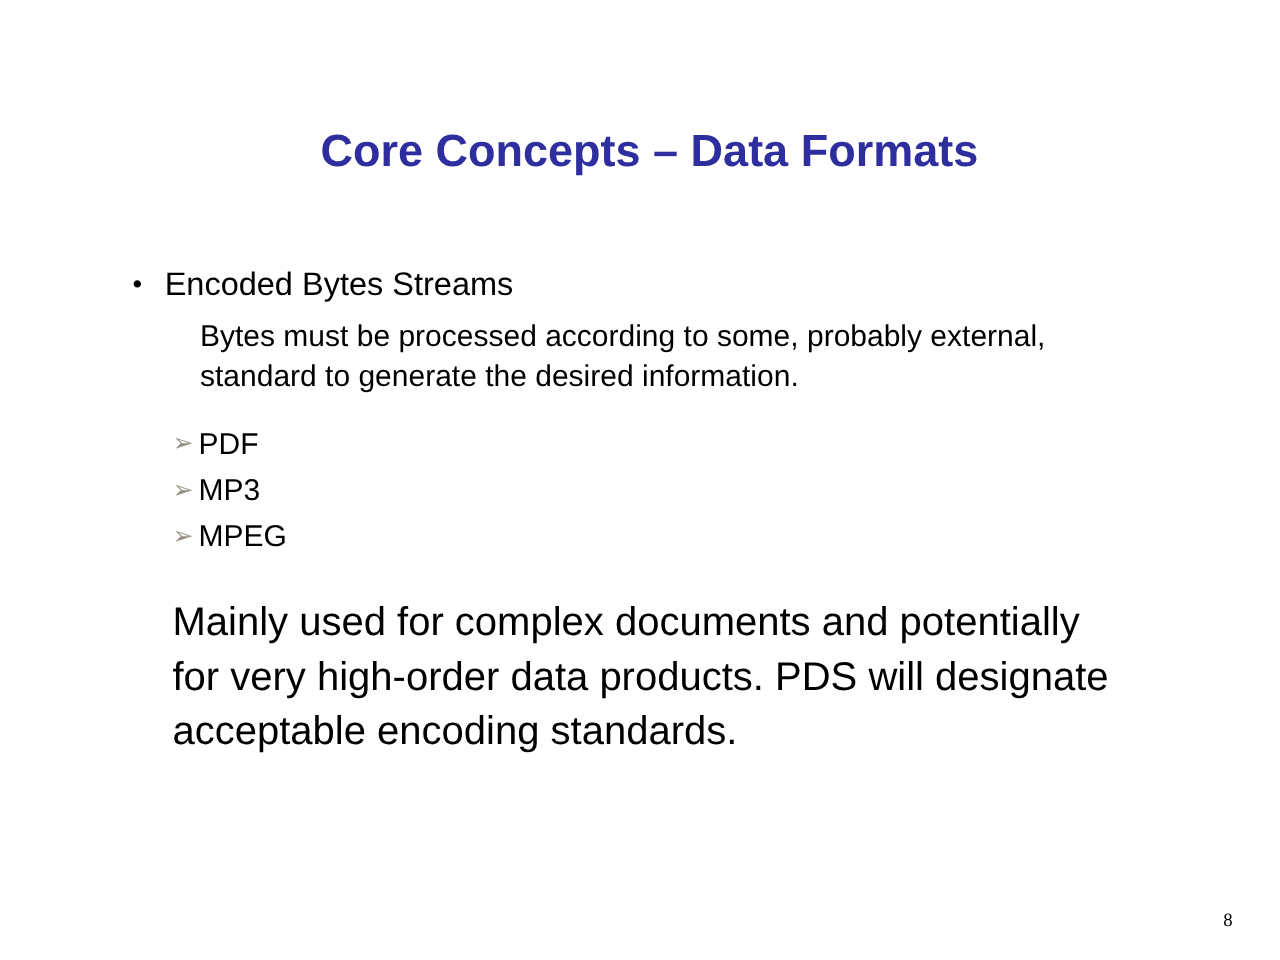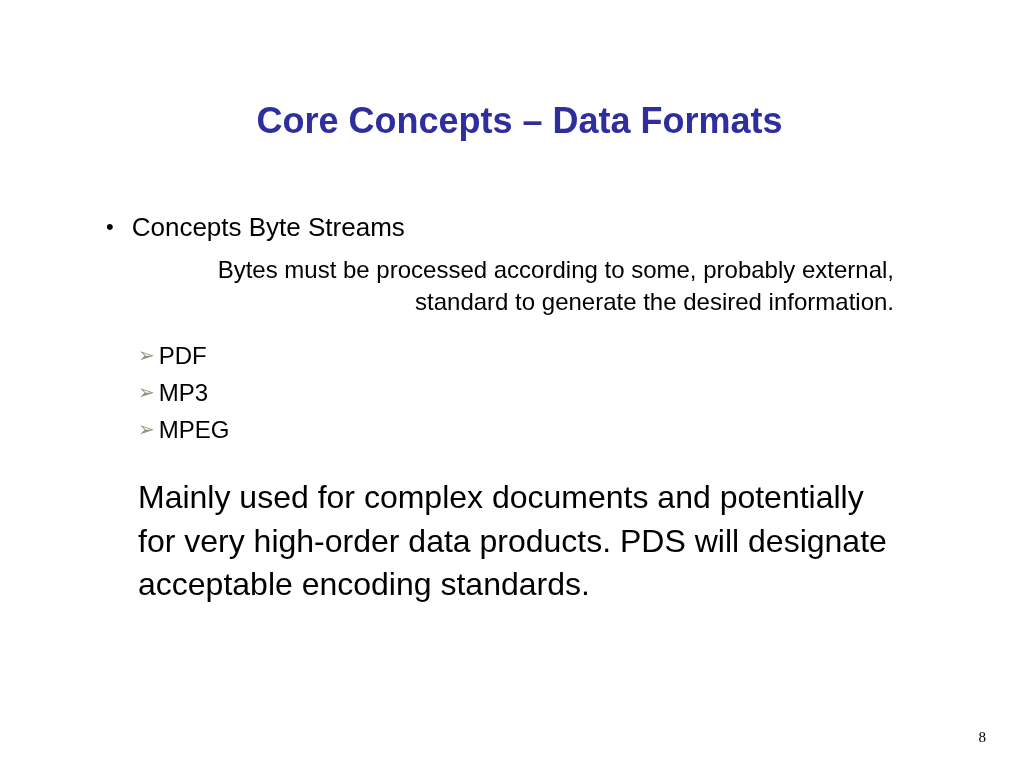--- a/index.html
+++ b/index.html
@@ -47,21 +47,20 @@
     .bullet-text {
       font-size: 26px;
       line-height: 30px;
     }
     .desc {
       margin-left: 60px;
       margin-right: 30px;
       font-size: 24px;
       line-height: 1.35;
       margin-bottom: 18px;
-      text-align: right;
     }
     .arrow-list {
       margin-left: 38px;
       margin-bottom: 28px;
     }
     .arrow-item {
       display: flex;
       align-items: center;
       font-size: 24px;
       line-height: 1.55;
@@ -88,21 +87,21 @@
   </style>
 </head>
 <body>
 
 <div class="slide">
   <h1 class="title">Core Concepts – Data Formats</h1>
 
   <div class="content">
     <div class="bullet-main">
       <span class="bullet-dot">•</span>
-      <span class="bullet-text">Concepts Byte Streams</span>
+      <span class="bullet-text">Encoded Bytes Streams</span>
     </div>
 
     <div class="desc">Bytes must be processed according to some, probably external, standard to generate the desired information.</div>
 
     <div class="arrow-list">
       <div class="arrow-item">
         <span class="arrow-marker">➢</span>
         <span>PDF</span>
       </div>
       <div class="arrow-item">

